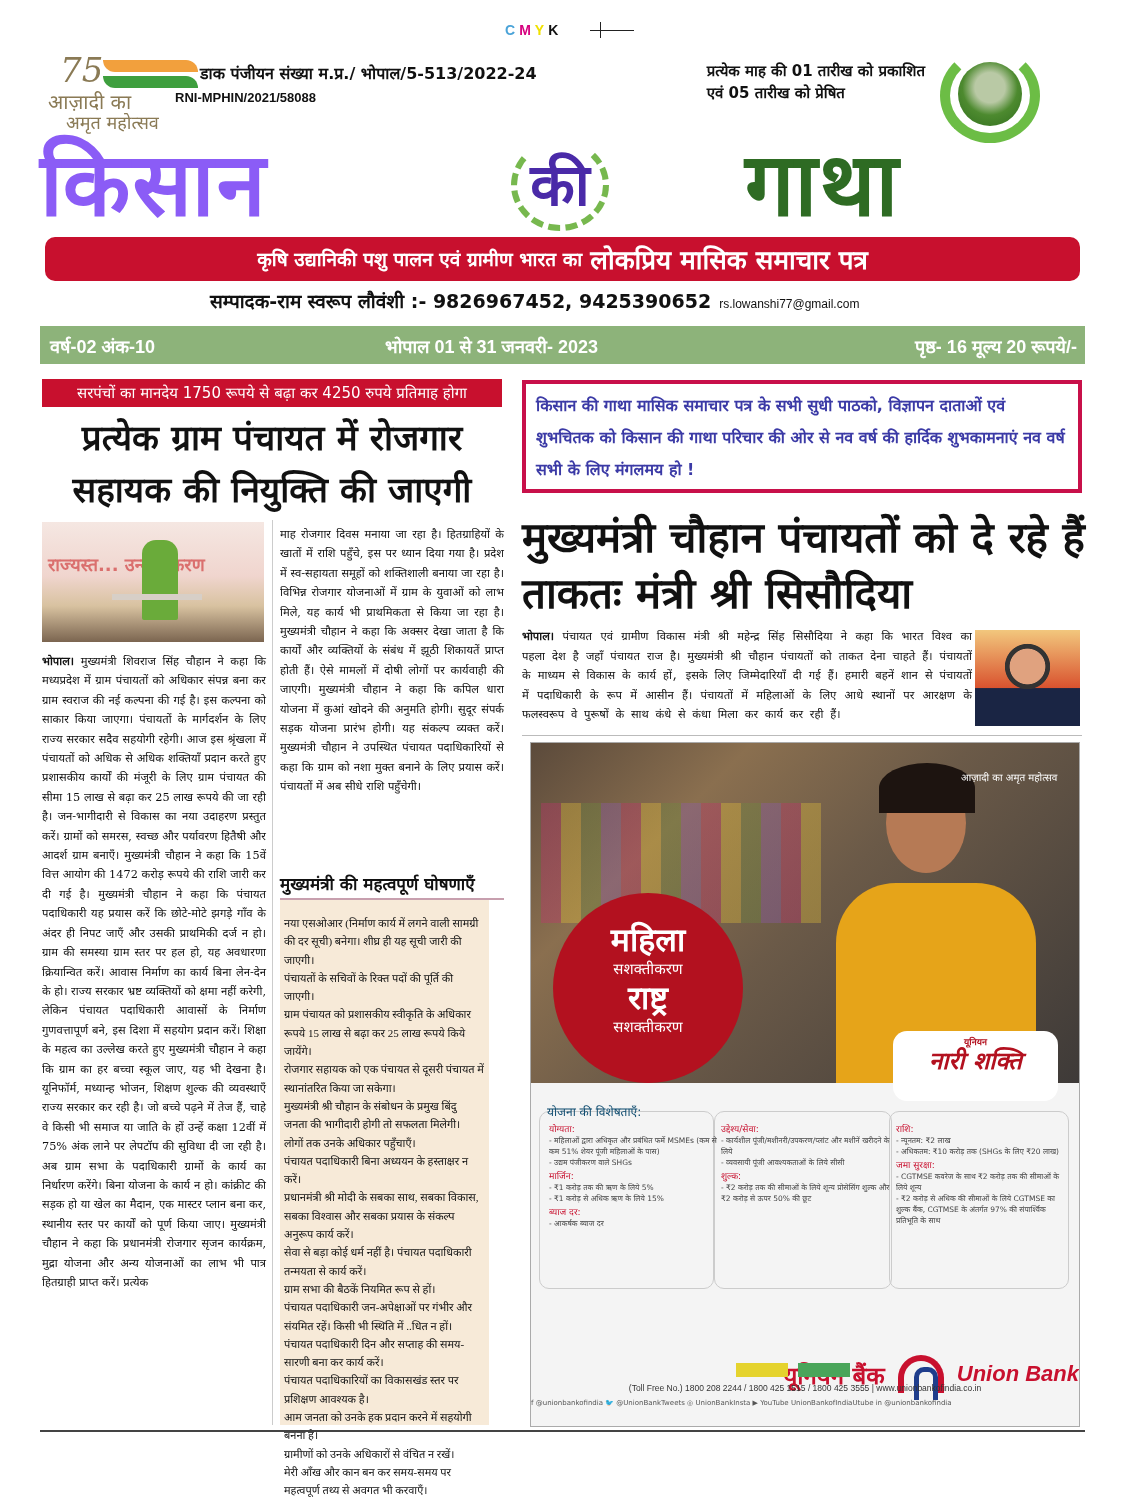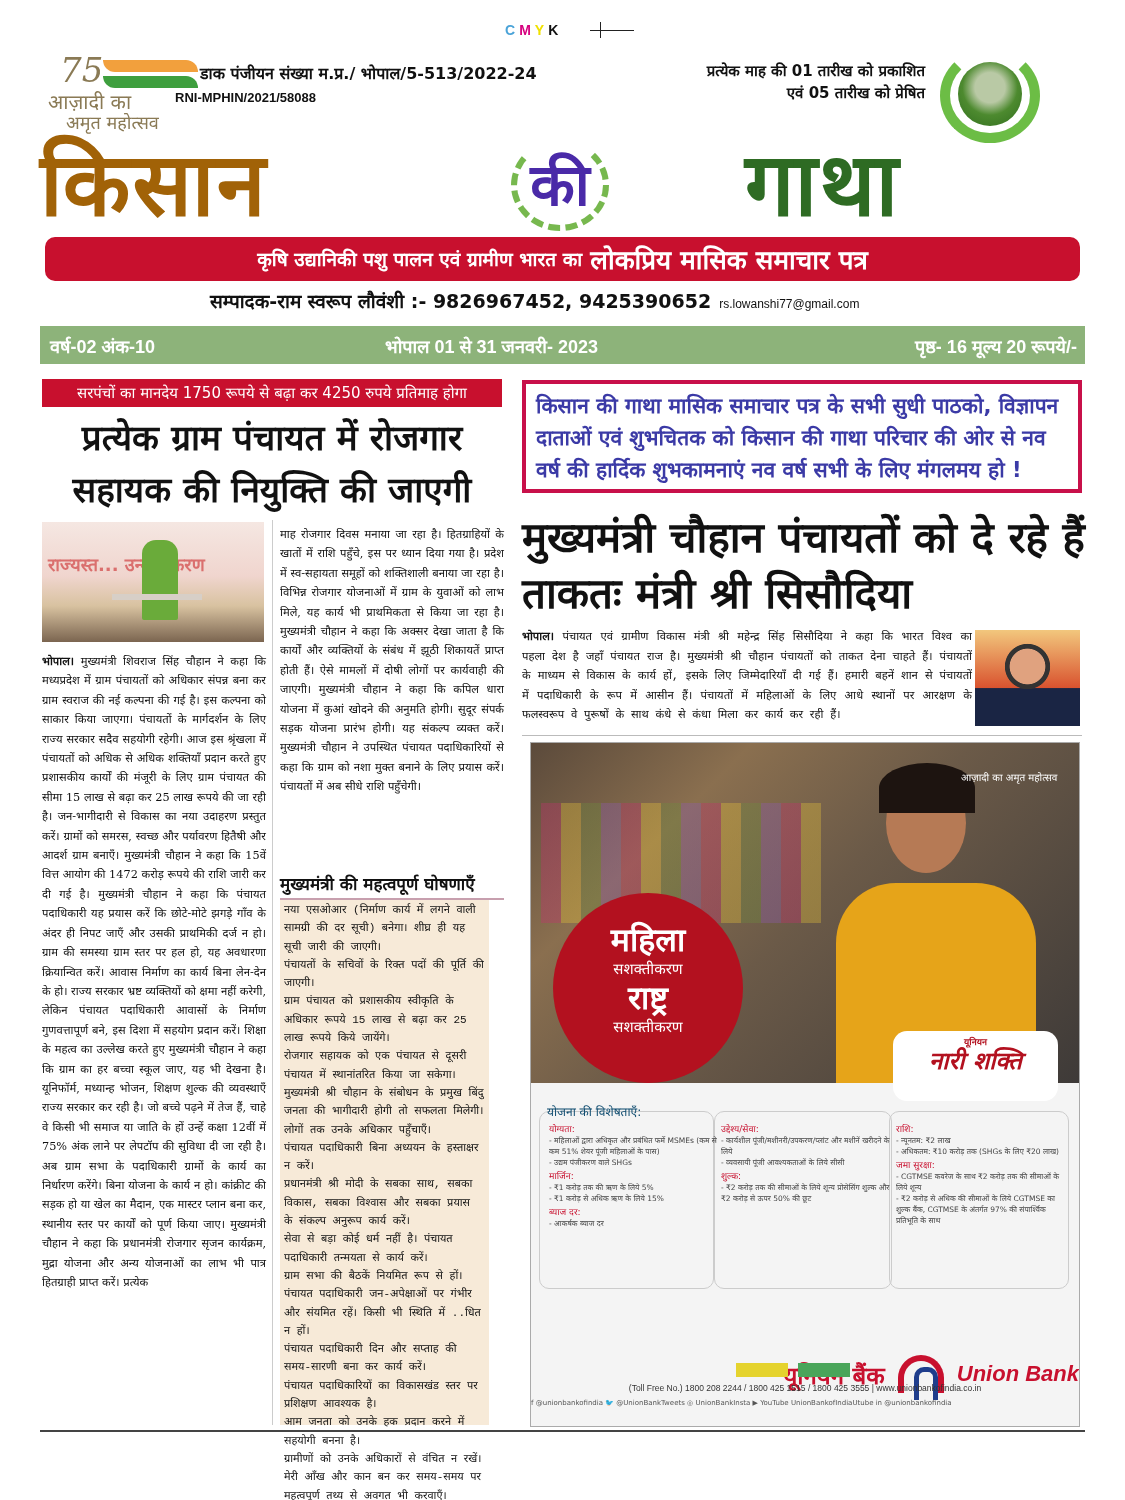--- a/index.html
+++ b/index.html
@@ -13,27 +13,27 @@
 
   .azadi-logo { position: absolute; left: 48px; top: 50px; width: 145px; height: 85px; }
   .azadi-75 { position: absolute; left: 12px; top: 0; font-family: "DejaVu Serif", serif; font-size: 34px; color: #8a7a55; font-style: italic; }
   .azadi-flag-o { position: absolute; left: 55px; top: 10px; width: 95px; height: 12px; background: #f2a03d; border-radius: 0 40px 0 40px; }
   .azadi-flag-g { position: absolute; left: 55px; top: 26px; width: 95px; height: 12px; background: #3e9f3e; border-radius: 0 40px 0 40px; }
   .azadi-t1 { position: absolute; left: 0; top: 38px; font-size: 20px; color: #8a7a55; }
   .azadi-t2 { position: absolute; left: 18px; top: 60px; font-size: 18px; color: #8a7a55; }
 
   .reg-no { position: absolute; left: 200px; top: 62px; font-size: 16px; font-weight: bold; }
   .rni { position: absolute; left: 175px; top: 90px; font-family: "Liberation Sans", sans-serif; font-size: 13px; font-weight: bold; }
-  .pub-info { position: absolute; right: 200px; top: 60px; text-align: right; font-size: 15px; font-weight: bold; line-height: 22px; }
+  .pub-info { position: absolute; right: 200px; top: 60px; text-align: left; font-size: 15px; font-weight: bold; line-height: 22px; }
   .farm-logo { position: absolute; left: 940px; top: 48px; width: 100px; height: 95px; }
   .farm-logo .wreath { position: absolute; inset: 0; border: 10px solid #6cbd45; border-radius: 50%; border-top-color: transparent; }
   .farm-logo .field { position: absolute; left: 18px; top: 14px; width: 64px; height: 64px; border-radius: 50%; background: radial-gradient(circle at 50% 40%, #b9c9a5 0 30%, #4d8a2f 55%, #2f6d1d 100%); }
 
   .masthead { position: absolute; left: 40px; top: 135px; width: 1050px; height: 105px; }
-  .mh-kisan { position: absolute; left: 0; top: 0; font-size: 88px; font-weight: bold; color: #a16207; letter-spacing: 2px; line-height: 100px; }
+  .mh-kisan { position: absolute; left: 0; top: 0; font-size: 88px; font-weight: bold; color: #8b5cf6; letter-spacing: 2px; line-height: 100px; }
   .mh-ki-wrap { position: absolute; left: 465px; top: 0; width: 110px; height: 100px; }
   .mh-ki-wreath { position: absolute; inset: 4px 6px; border: 6px dashed #77b84e; border-radius: 50%; border-top-color: transparent; }
   .mh-ki { position: absolute; left: 0; right: 0; top: 8px; text-align: center; font-size: 58px; font-weight: bold; color: #4a2aa8; }
   .mh-gatha { position: absolute; left: 705px; top: 0; font-size: 88px; font-weight: bold; color: #2e6b23; letter-spacing: 2px; line-height: 100px; }
 
   .tagline-bar { position: absolute; left: 45px; top: 237px; width: 1035px; height: 44px; background: #c8102e; border-radius: 10px; color: #fff; display: flex; align-items: center; justify-content: center; gap: 8px; }
   .tagline-bar .small { font-size: 19px; font-weight: bold; }
   .tagline-bar .big { font-size: 26px; font-weight: bold; }
 
   .editor-line { position: absolute; left: 210px; top: 288px; font-weight: bold; font-size: 19px; display: flex; align-items: baseline; gap: 8px; }
@@ -50,24 +50,24 @@
   .photo-left .speaker { position: absolute; left: 100px; top: 18px; width: 36px; height: 80px; background: #6aab3a; border-radius: 14px 14px 2px 2px; }
   .photo-left .banner-text { position: absolute; left: 6px; top: 30px; font-size: 18px; font-weight: bold; color: #d34d4d; opacity: 0.75; }
   .photo-left .podium { position: absolute; left: 70px; top: 72px; width: 90px; height: 6px; background: #d7cfc7; }
 
   .body-col { position: absolute; font-size: 11.3px; line-height: 19.4px; text-align: justify; font-family: "DejaVu Serif", serif; }
   .col1 { left: 42px; top: 652px; width: 224px; }
   .col2 { left: 280px; top: 525px; width: 224px; }
   .col-rule { position: absolute; left: 272px; top: 520px; width: 1px; height: 905px; background: #ccc; }
 
   .box-head { position: absolute; left: 280px; top: 870px; width: 224px; font-size: 17px; font-weight: bold; line-height: 28px; border-bottom: 2px solid #c79fae; }
-  .box-body { position: absolute; left: 280px; top: 900px; width: 209px; height: 525px; background: #f7ead8; padding: 1px 4px; font-family: Liberation Mono, monospace; font-size: 11px; line-height: 18.3px; }
+  .box-body { position: absolute; left: 280px; top: 900px; width: 209px; height: 525px; background: #f7ead8; padding: 14px 4px; font-family: Liberation Serif, serif; font-size: 11px; line-height: 18.3px; }
   .box-body p { margin: 0; }
 
-  .greet-box { position: absolute; left: 522px; top: 380px; width: 560px; height: 113px; border: 4px solid #c8104a; padding: 6px 10px; font-size: 21px; font-weight: bold; color: #3b3aa6; line-height: 32px; }
+  .greet-box { position: absolute; left: 522px; top: 380px; width: 560px; height: 113px; border: 4px solid #c8104a; padding: 6px 10px; font-size: 16px; font-weight: bold; color: #3b3aa6; line-height: 32px; }
 
   .headline-right { position: absolute; left: 522px; top: 510px; width: 565px; font-size: 42px; font-weight: bold; line-height: 56px; }
 
   .right-body { position: absolute; left: 522px; top: 628px; width: 450px; font-family: Liberation Mono, monospace; font-size: 11.3px; line-height: 19.6px; text-align: justify; }
   .right-body b { font-weight: bold; }
   .minister-photo { position: absolute; left: 975px; top: 630px; width: 105px; height: 96px; background: radial-gradient(circle at 50% 38%, #e0a27f 0 22%, #333 23% 28%, transparent 29%), linear-gradient(180deg, #f2c77d 0%, #d9532f 60%, #1a2544 61%, #1a2544 100%); }
   .right-rule { position: absolute; left: 522px; top: 735px; width: 560px; height: 1px; background: #bbb; }
 
   .ad { position: absolute; left: 530px; top: 742px; width: 550px; height: 685px; border: 1px solid #aaa; background: #f4f4f4; overflow: hidden; }
   .ad-photo { position: absolute; left: 0; top: 0; width: 548px; height: 340px; background: linear-gradient(135deg, #5b4a3b 0%, #8a6f4f 25%, #6b5a48 50%, #3e3a38 100%); }

